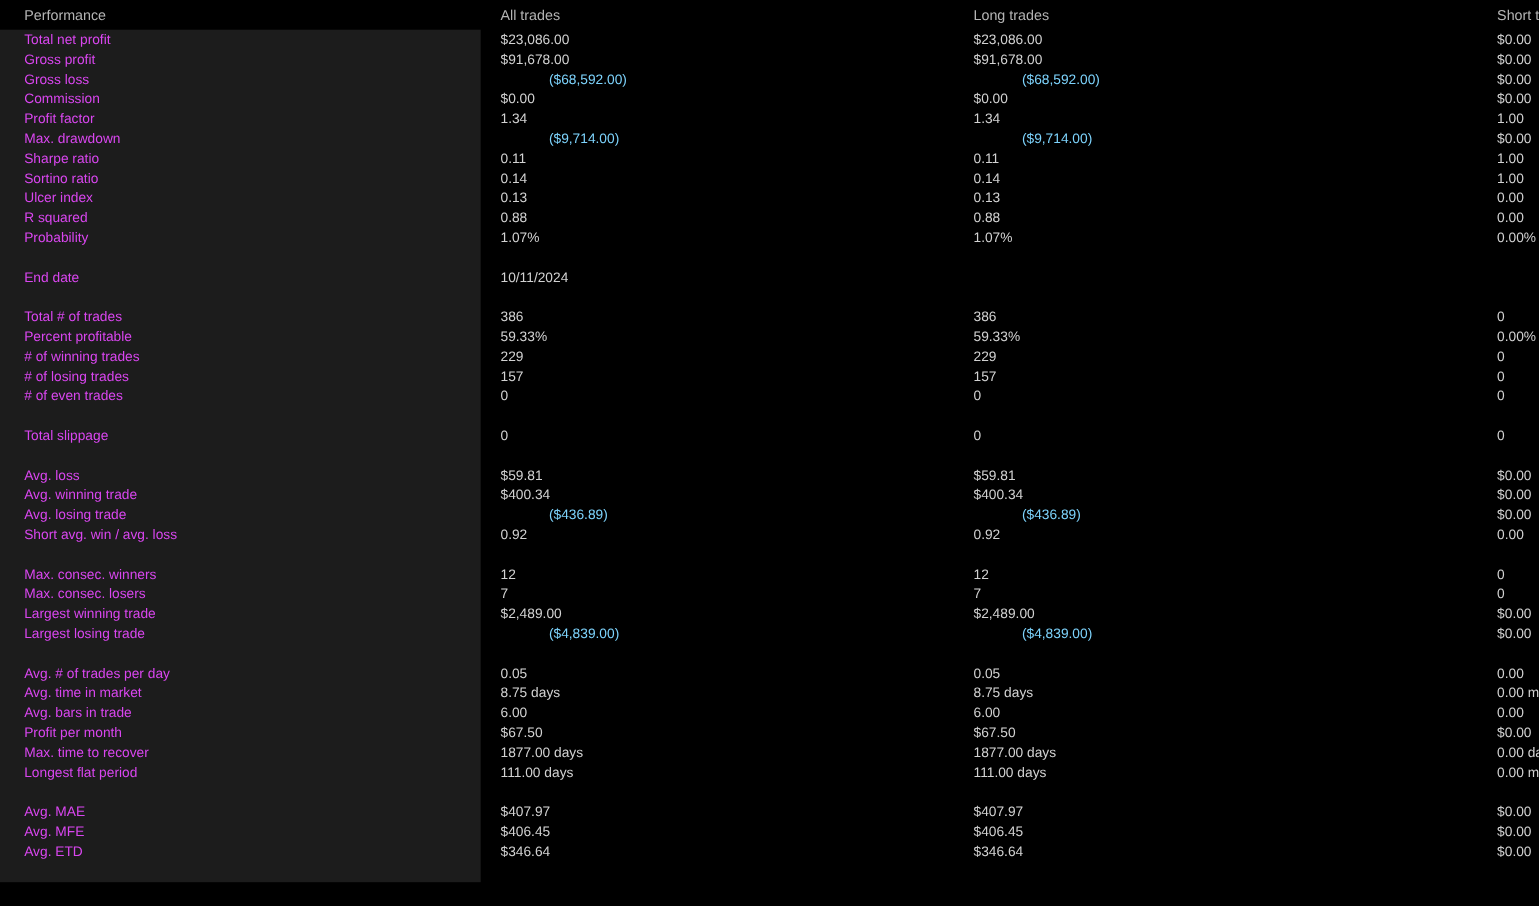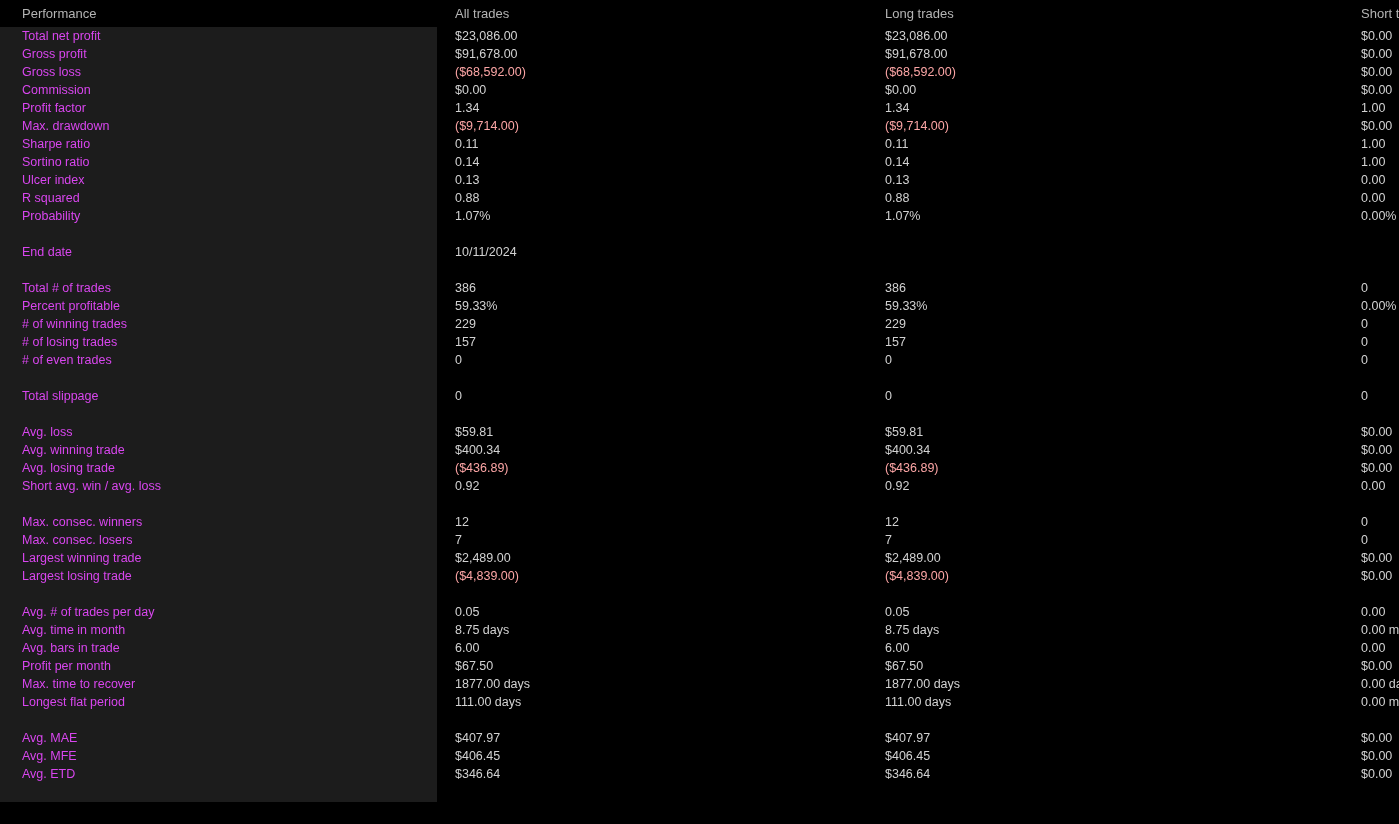--- a/index.html
+++ b/index.html
@@ -58,21 +58,21 @@
   .c-long   { position: absolute; left: 873px;  }
   .c-short  { position: absolute; left: 1305px; margin-left: 44px; }
 
   .header-row .c-label,
   .header-row .c-all,
   .header-row .c-long,
   .header-row .c-short { color: #b4b4b4; }
 
   .val { color: #d2d2d2; }
   .lbl { color: #d946ef; }
-  .neg { color: #fca5a5; }
+  .neg { color: #7dd3fc; margin-left: 44px; }
 </style>
 </head>
 <body>
 
 <div id="label-panel"></div>
 
 <div id="report">
 
   <div class="row header-row">
     <span class="c-label">Performance</span>
@@ -244,21 +244,21 @@
         <span class="c-short val">$0.00</span>
       </div>
       <div class="row spacer"></div>
       <div class="row">
         <span class="c-label lbl">Avg. # of trades per day</span>
         <span class="c-all val">0.05</span>
         <span class="c-long val">0.05</span>
         <span class="c-short val">0.00</span>
       </div>
       <div class="row">
-        <span class="c-label lbl">Avg. time in month</span>
+        <span class="c-label lbl">Avg. time in market</span>
         <span class="c-all val">8.75 days</span>
         <span class="c-long val">8.75 days</span>
         <span class="c-short val">0.00 min</span>
       </div>
       <div class="row">
         <span class="c-label lbl">Avg. bars in trade</span>
         <span class="c-all val">6.00</span>
         <span class="c-long val">6.00</span>
         <span class="c-short val">0.00</span>
       </div>

